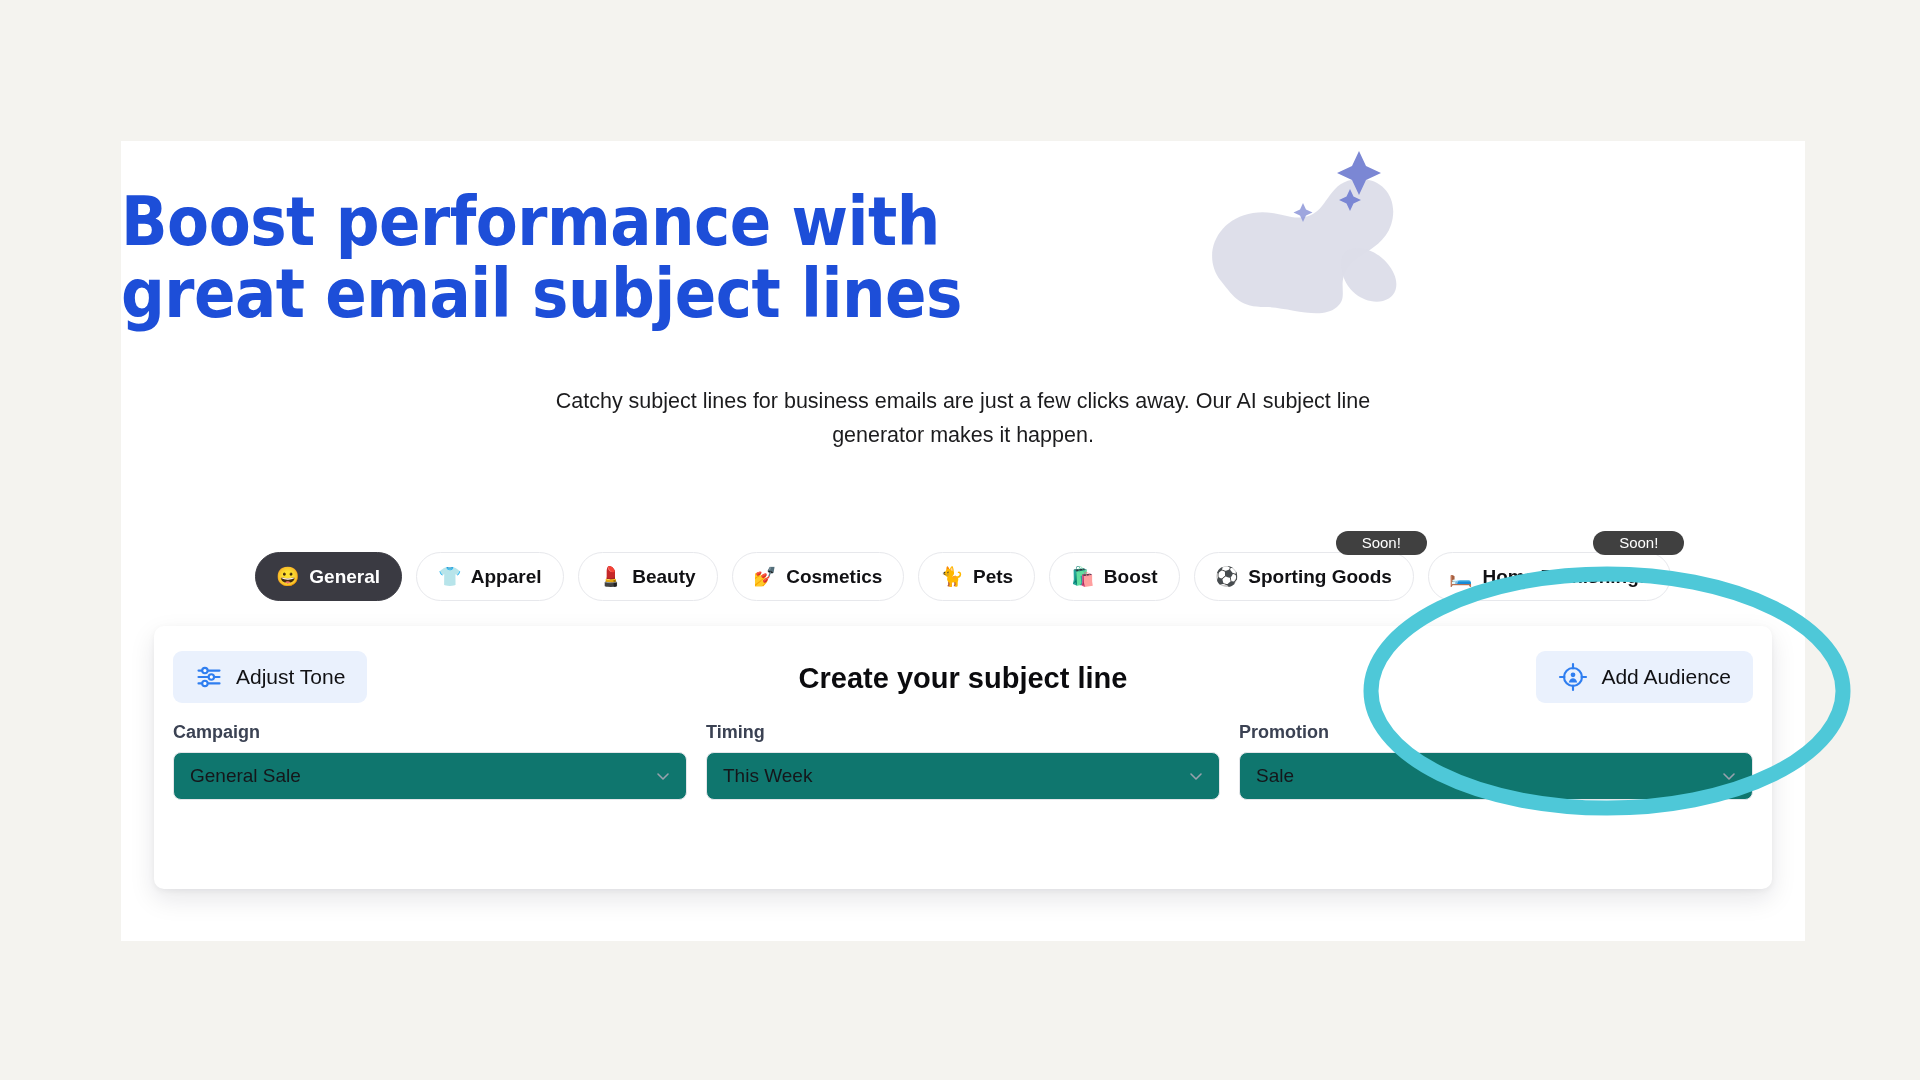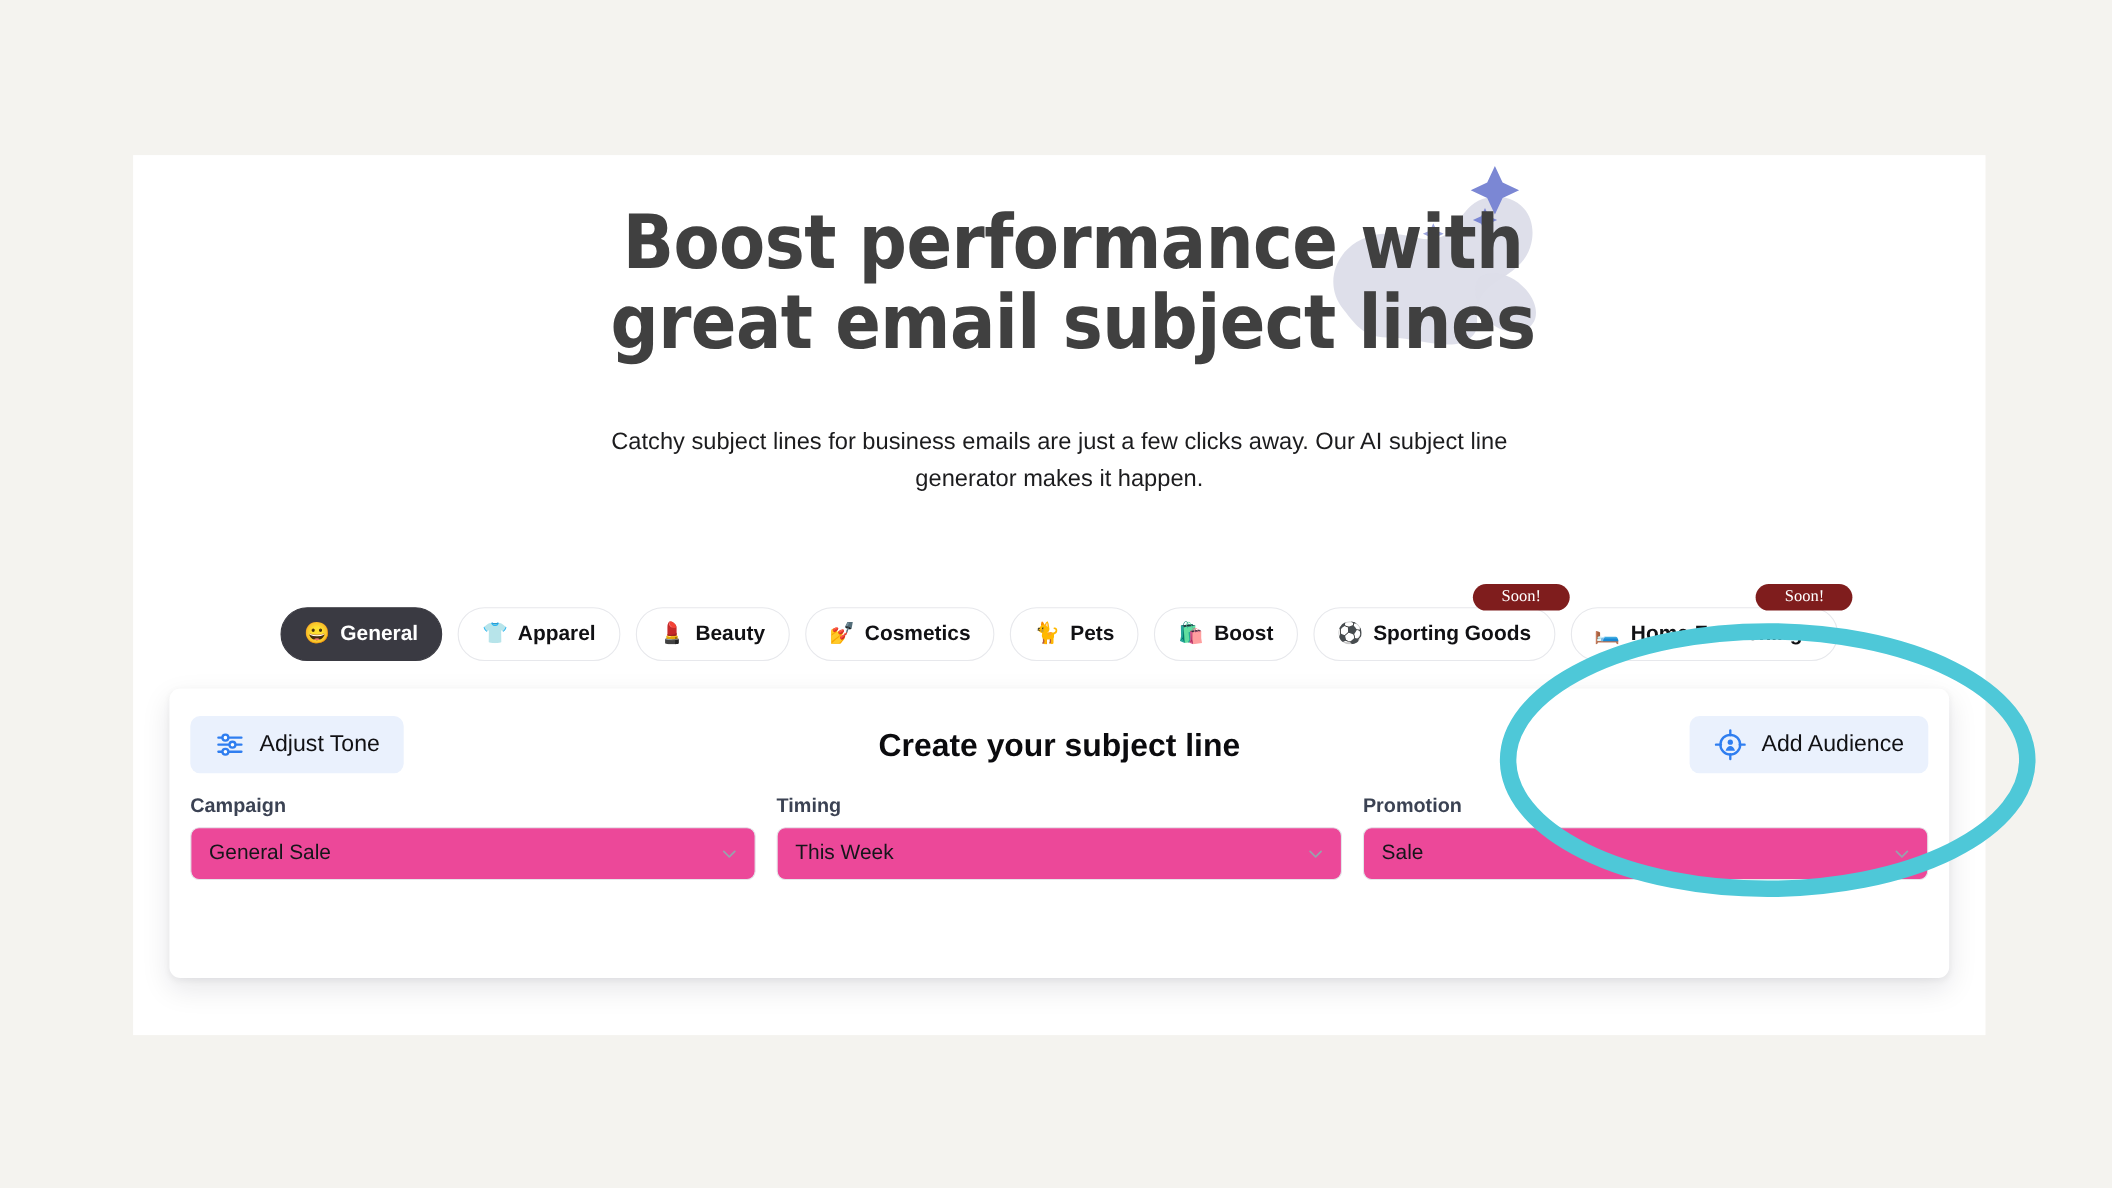--- a/index.html
+++ b/index.html
@@ -43,30 +43,29 @@
     width: 300px;
     height: 230px;
     pointer-events: none;
   }
 
   #headline {
     position: absolute;
     left: 0;
     top: 45px;
     width: 1684px;
-    text-align: center;
+    text-align: left;
     font-family: "DejaVu Sans Condensed", "Liberation Sans Narrow", "Liberation Sans", sans-serif;
     font-weight: 700;
     font-size: 68px;
     line-height: 72px;
     letter-spacing: -0.5px;
-    color: #404040;
+    color: #1d4ed8;
     white-space: pre-line;
     z-index: 3;
-    padding-left: 25px;
   }
 
   #subtitle {
     position: absolute;
     left: 427px;
     top: 243px;
     width: 830px;
     text-align: center;
     font-size: 21.5px;
     line-height: 34px;
@@ -111,28 +110,27 @@
 
   .tab .emoji {
     font-size: 19px;
     line-height: 1;
   }
 
   .soon-badge {
     position: absolute;
     right: -14px;
     top: -22px;
-    background: #7f1d1d;
+    background: #404040;
     color: #ffffff;
     font-size: 15px;
     font-weight: 500;
     padding: 3px 26px 4px;
     border-radius: 13px;
     line-height: 1.15;
-    font-family: Liberation Serif, serif;
   }
 
   
   #form-card {
     position: absolute;
     left: 33px;
     top: 485px;
     width: 1618px;
     height: 263px;
     background: #ffffff;
@@ -197,21 +195,21 @@
     font-weight: 700;
     color: #3b4253;
     margin-bottom: 9px;
   }
 
   .select {
     position: relative;
     height: 48px;
     border: 1.4px solid #e4e6ea;
     border-radius: 8px;
-    background: #ec4899;
+    background: #0f766e;
     display: flex;
     align-items: center;
     padding: 0 16px;
     font-size: 19px;
     color: #15161a;
     cursor: pointer;
   }
 
   .chevron {
     position: absolute;

